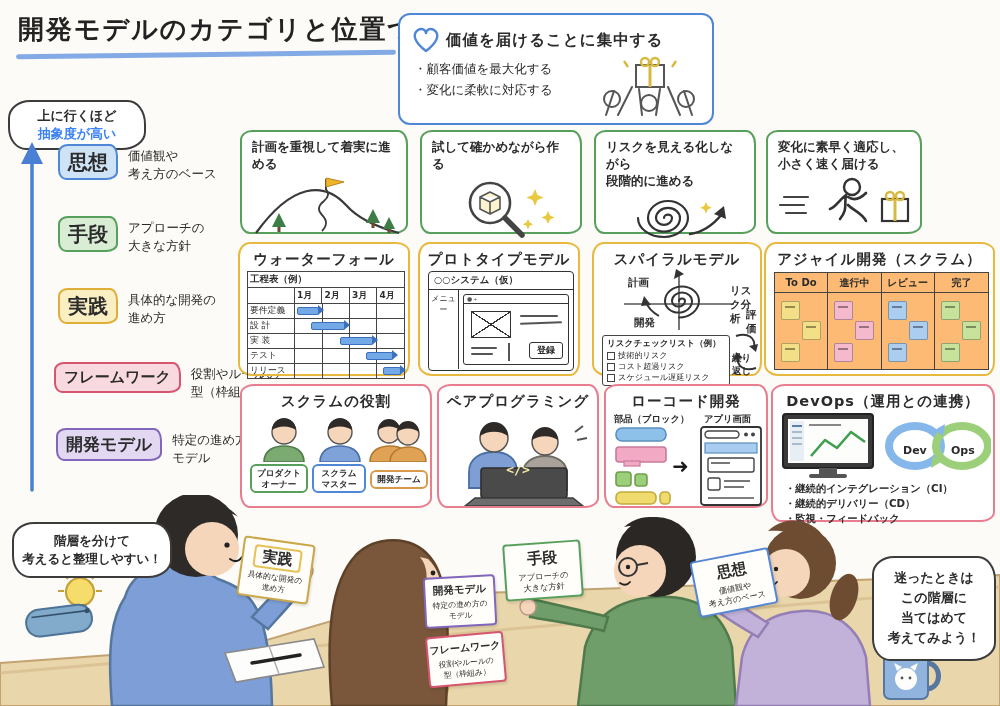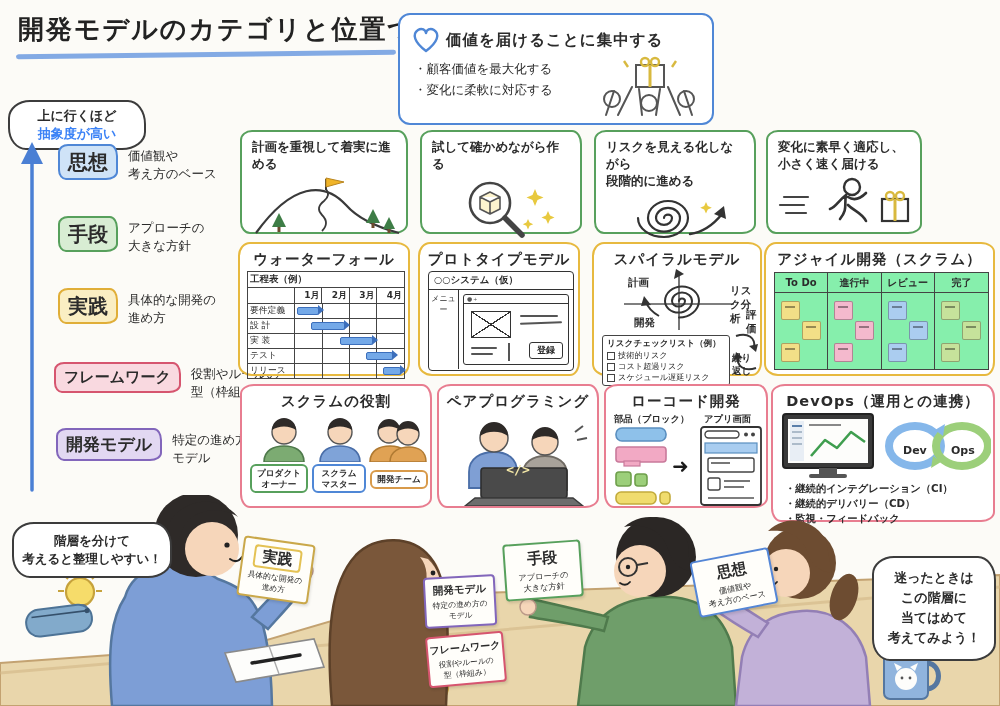--- a/index.html
+++ b/index.html
@@ -37,21 +37,21 @@
   .gcap { font-size:12.5px; font-weight:600; line-height:1.35; }
   .gart { display:block; margin:2px auto 0; }
   .ybox { position:absolute; top:242px; height:134px; background:#fff; border:2.5px solid #e7b93f; border-radius:12px 14px 10px 14px / 14px 10px 14px 12px; }
   .pbox { position:absolute; top:384px; height:124px; background:#fff; border:2.5px solid #e87d90; border-radius:14px 10px 14px 10px / 10px 14px 10px 14px; }
   .btitle { text-align:center; font-weight:700; font-size:14.5px; padding-top:6px; letter-spacing:1px; }
 
   
   .gantt { position:absolute; left:7px; top:27px; width:158px; border-collapse:collapse; font-size:9px; }
   .gantt td { border:1.2px solid #444; padding:1px 2px; height:15px; }
   .gantt .tt { font-weight:700; font-size:9.5px; }
-  .gantt .mh { text-align:right; font-weight:600; width:27px; }
+  .gantt .mh { text-align:left; font-weight:600; width:27px; }
   .gantt .task { width:46px; font-size:8.8px; white-space:nowrap; }
   .track { position:relative; background-image:linear-gradient(#444,#444),linear-gradient(#444,#444),linear-gradient(#444,#444); background-size:1.2px 100%; background-position:25% 0,50% 0,75% 0; background-repeat:no-repeat; }
   .bar { position:absolute; top:3px; height:8px; background:#74a9e8; border:1.2px solid #3c6fbc; border-radius:2px; }
   .bar::after { content:''; position:absolute; right:-6px; top:-3px; border-left:6px solid #3c6fbc; border-top:5.5px solid transparent; border-bottom:5.5px solid transparent; }
 
   
   .wf-win { position:absolute; left:8px; top:27px; width:146px; height:100px; border:1.8px solid #333; border-radius:4px; background:#fff; }
   .wf-head { font-size:9.5px; font-weight:600; padding:2px 5px; border-bottom:1.8px solid #333; }
   .wf-body { display:flex; height:calc(100% - 19px); }
   .wf-menu { width:30px; border-right:1.8px solid #333; font-size:8px; text-align:center; padding-top:3px; }
@@ -66,21 +66,21 @@
 
   
   .sp-lbl { position:absolute; font-size:10.5px; font-weight:700;padding-left:24px; }
   .sp-check { position:absolute; left:8px; top:91px; width:128px; border:1.5px solid #444; border-radius:3px; padding:2px 4px; background:#fff; }
   .sp-check .ct { font-size:8.6px; font-weight:700; }
   .chk { font-size:8.2px; line-height:1.35; display:flex; align-items:center; gap:3px; }
   .chk::before { content:''; display:inline-block; width:6px; height:6px; border:1.1px solid #444; flex:none; }
   .sp-repeat { position:absolute; left:138px; top:108px; font-size:9.5px; font-weight:700; }
 
   
-  .board { position:absolute; left:8px; top:28px; width:215px; height:98px; border:1.8px solid #444; display:grid; grid-template-columns:1fr 1fr 1fr 1fr; background:#86efac; }
+  .board { position:absolute; left:8px; top:28px; width:215px; height:98px; border:1.8px solid #444; display:grid; grid-template-columns:1fr 1fr 1fr 1fr; background:#fdba74; }
   .kcol { border-right:1.8px solid #444; position:relative; }
   .kcol:last-child { border-right:none; }
   .khead { height:20px; border-bottom:1.8px solid #444; font-size:10px; font-weight:700; text-align:center; line-height:20px; }
   .sticky { position:absolute; width:19px; height:19px; border-radius:2px; border:1px solid rgba(0,0,0,.28); }
   .sticky::before { content:''; position:absolute; left:3px; top:4px; width:10px; height:1.8px; background:rgba(0,0,0,.38); }
   .st-a { left:6px; top:28px; } .st-b { left:27px; top:48px; } .st-c { left:6px; top:70px; }
   .sy { background:#f2df87; } .sp { background:#f4b9cd; } .sb { background:#abcdf0; } .sg { background:#c6e29b; }
 
   
   .role-lbl { position:absolute; top:78px; border:2px solid; border-radius:6px; background:#fff; font-size:8.6px; font-weight:700; text-align:center; line-height:1.25; padding:2px 1px; }

